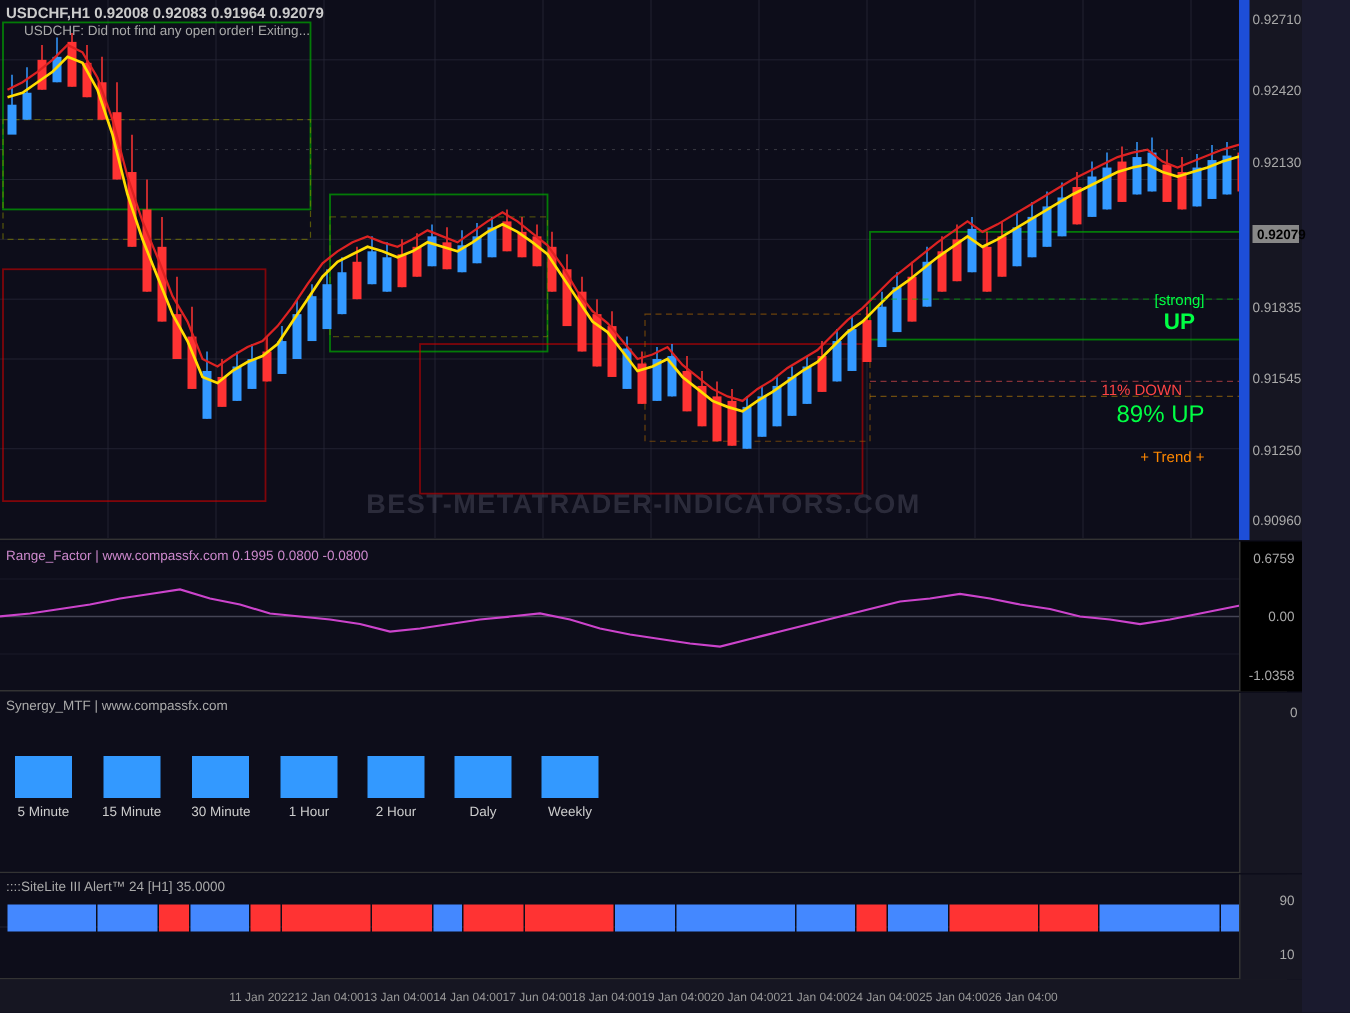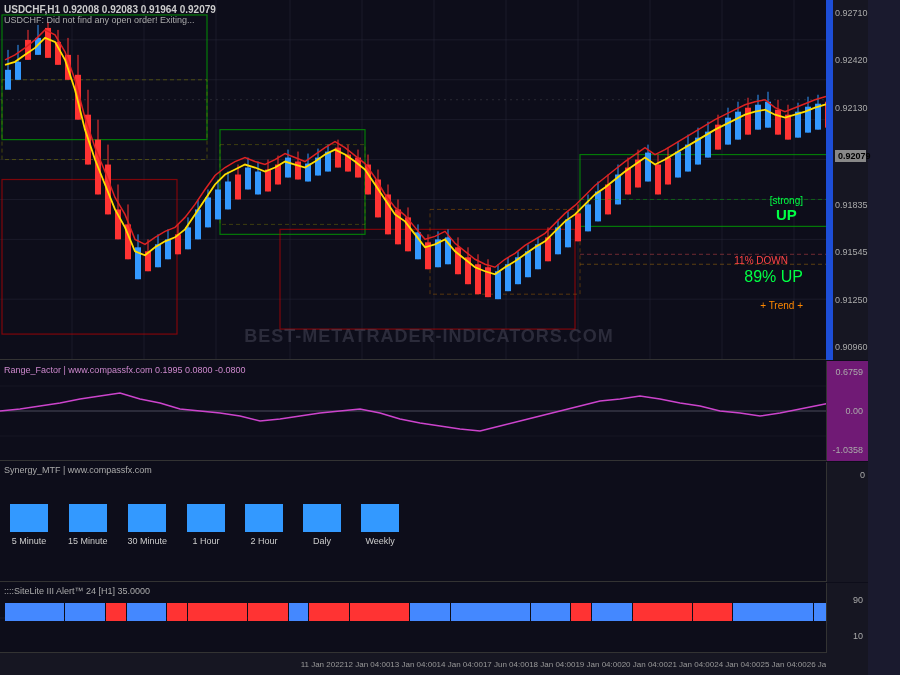--- a/index.html
+++ b/index.html
@@ -69,20 +69,21 @@
 
     .chart-title {
       font-size: 10px;
       color: #ccc;
       font-weight: bold;
     }
 
     .chart-subtitle {
       font-size: 9px;
       color: #aaa;
+      margin-left: 12px;
     }
 
     
     .watermark {
       position: absolute;
       bottom: 12px;
       left: 50%;
       transform: translateX(-50%);
       font-size: 18px;
       color: rgba(100,100,120,0.35);
@@ -103,21 +104,21 @@
       border-bottom: 1px solid #333;
       overflow: hidden;
     }
 
     .range-panel-axis {
       position: absolute;
       top: 361px;
       right: 0;
       width: 42px;
       height: 100px;
-      background: #701a75;
+      background: #000000;
       border-left: 1px solid #333;
       display: flex;
       flex-direction: column;
       justify-content: space-between;
       padding: 6px 2px;
     }
 
     .range-header {
       position: absolute;
       top: 365px;
@@ -226,21 +227,21 @@
     
     .date-axis {
       position: absolute;
       top: 653px;
       left: 0;
       width: 858px;
       height: 22px;
       background: #161622;
       display: flex;
       align-items: center;
-      justify-content: flex-end;
+      justify-content: center;
       padding: 0 5px;
     }
 
     .date-label {
       font-size: 8px;
       color: #999;
       white-space: nowrap;
     }
 
     

